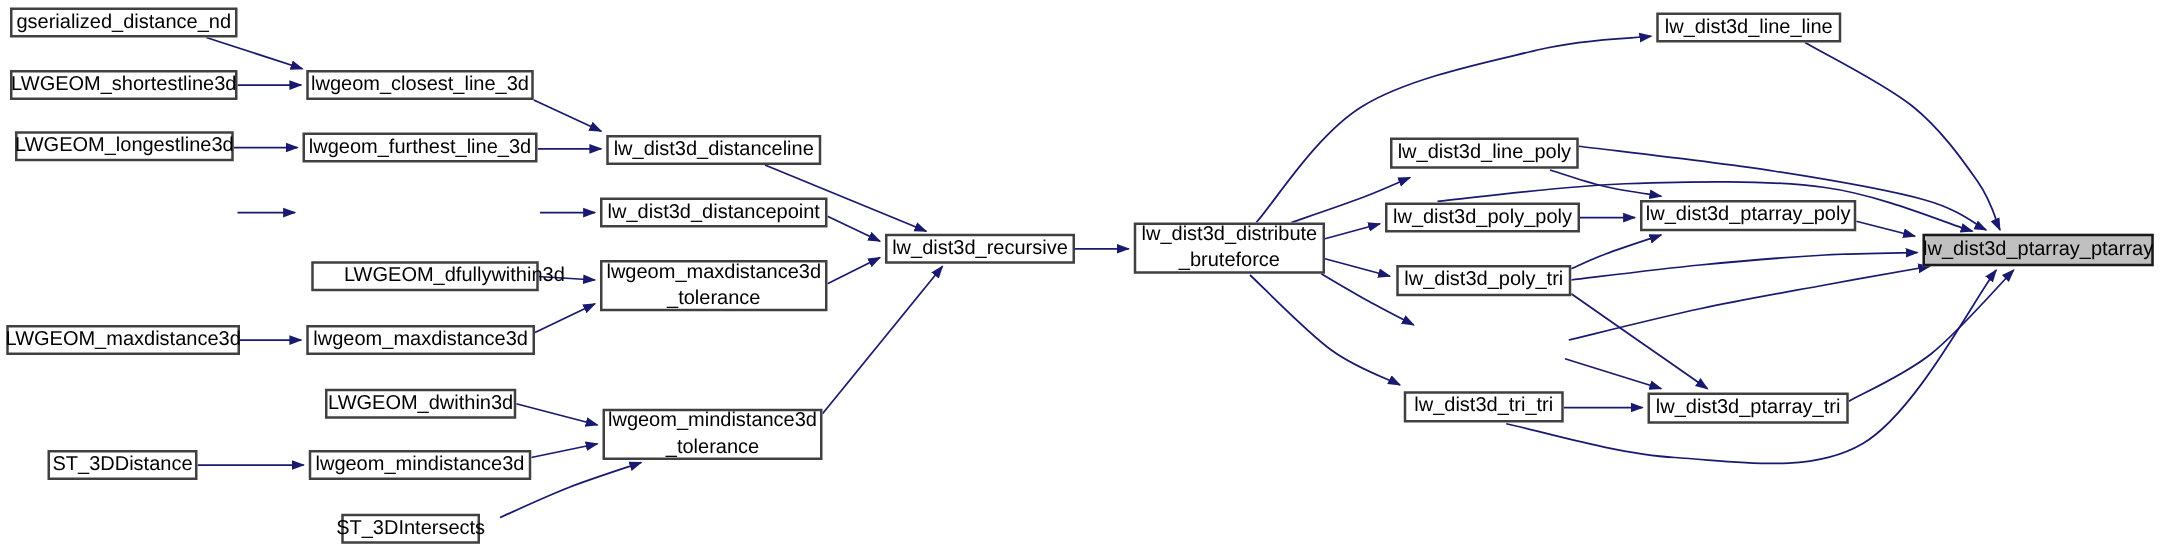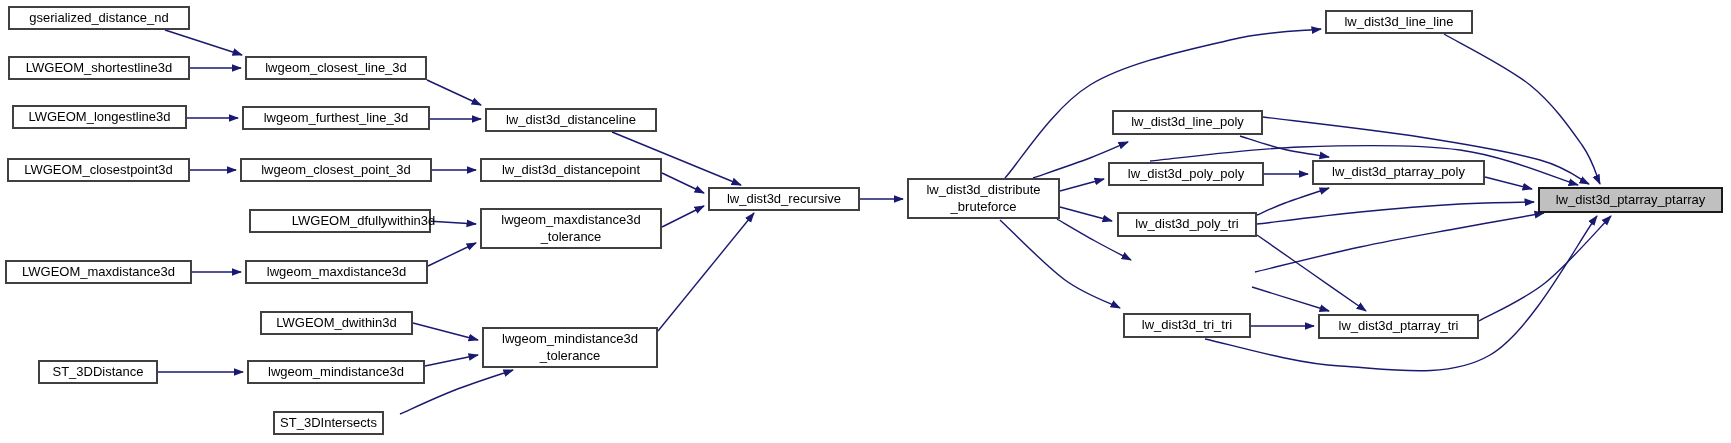--- a/index.html
+++ b/index.html
@@ -12,21 +12,21 @@
   }
   .edge-layer{position:absolute;left:0;top:0;z-index:0;}
   .edge{fill:none;stroke:var(--edge,#191970);stroke-width:1.4px;}
   .arrowhead{fill:var(--edge,#191970);stroke:none;}
   .node{
     position:absolute;box-sizing:border-box;z-index:1;
     background:var(--node-fill,#ffffff);
     border:2px solid var(--node-border,#404040);
     color:var(--text,#000000);
     display:flex;align-items:center;justify-content:center;
-    font-size:13px;line-height:1.26;text-align:center;
+    font-size:16px;line-height:1.26;text-align:center;
     white-space:pre-line;cursor:pointer;
   }
   .node.highlight{
     background:var(--highlight-fill,#c0c0c0);
     border-color:#1a1a1a;
     cursor:default;
   }
 </style>
 </head>
 <body>
@@ -77,26 +77,24 @@
         <path d="M1251,326 L1314,326" class="edge" marker-end="url(#arrow)"></path>
         <path d="M1205,339 C1227.5,343.5 1292.5,363.3333333333333 1340,366 C1387.5,368.6666666666667 1447.1666666666667,380 1490,355 C1532.8333333333333,330 1579.1666666666667,239.16666666666666 1597,216" class="edge" marker-end="url(#arrow)"></path>
         <path d="M1485,177 L1532,189" class="edge" marker-end="url(#arrow)"></path>
         <path d="M1479,321 C1490,314.6666666666667 1523,300.5 1545,283 C1567,265.5 1600,227.16666666666666 1611,216" class="edge" marker-end="url(#arrow)"></path>
       </g>
   </svg>
 
 <div class="node" style="left: 8px; top: 6px; width: 182px; height: 24px;"><span>gserialized_distance_nd</span></div>
     <div class="node" style="left: 8px; top: 56px; width: 182px; height: 24px;"><span>LWGEOM_shortestline3d</span></div>
     <div class="node" style="left: 12px; top: 105px; width: 175px; height: 24px;"><span>LWGEOM_longestline3d</span></div>
-    <div class="node" style="left: 7px; top: 158px; width: 183px; height: 24px;"><span>LWGEOM_closestpoint3d</span></div>
     <div class="node" style="left: 5px; top: 260px; width: 187px; height: 24px;"><span>LWGEOM_maxdistance3d</span></div>
     <div class="node" style="left: 38px; top: 360px; width: 120px; height: 24px;"><span>ST_3DDistance</span></div>
     <div class="node" style="left: 245px; top: 56px; width: 182px; height: 24px;"><span>lwgeom_closest_line_3d</span></div>
     <div class="node" style="left: 242px; top: 106px; width: 188px; height: 24px; text-align: center;"><span>lwgeom_furthest_line_3d</span></div>
-    <div class="node" style="left: 240px; top: 158px; width: 192px; height: 24px;"><span>lwgeom_closest_point_3d</span></div>
     <div class="node" style="left: 249px; top: 209px; width: 182px; height: 24px; padding-left: 47px;"><span>LWGEOM_dfullywithin3d</span></div>
     <div class="node" style="left: 245px; top: 260px; width: 183px; height: 24px;"><span>lwgeom_maxdistance3d</span></div>
     <div class="node" style="left: 260px; top: 311px; width: 153px; height: 24px;"><span>LWGEOM_dwithin3d</span></div>
     <div class="node" style="left: 247px; top: 360px; width: 178px; height: 24px;"><span>lwgeom_mindistance3d</span></div>
     <div class="node" style="left: 273px; top: 411px; width: 111px; height: 24px;"><span>ST_3DIntersects</span></div>
     <div class="node" style="left: 485px; top: 108px; width: 172px; height: 24px;"><span>lw_dist3d_distanceline</span></div>
     <div class="node" style="left: 480px; top: 158px; width: 182px; height: 24px;"><span>lw_dist3d_distancepoint</span></div>
     <div class="node" style="left: 480px; top: 208px; width: 182px; height: 41px;"><span>lwgeom_maxdistance3d
 _tolerance</span></div>
     <div class="node" style="left: 482px; top: 327px; width: 176px; height: 41px;"><span>lwgeom_mindistance3d

